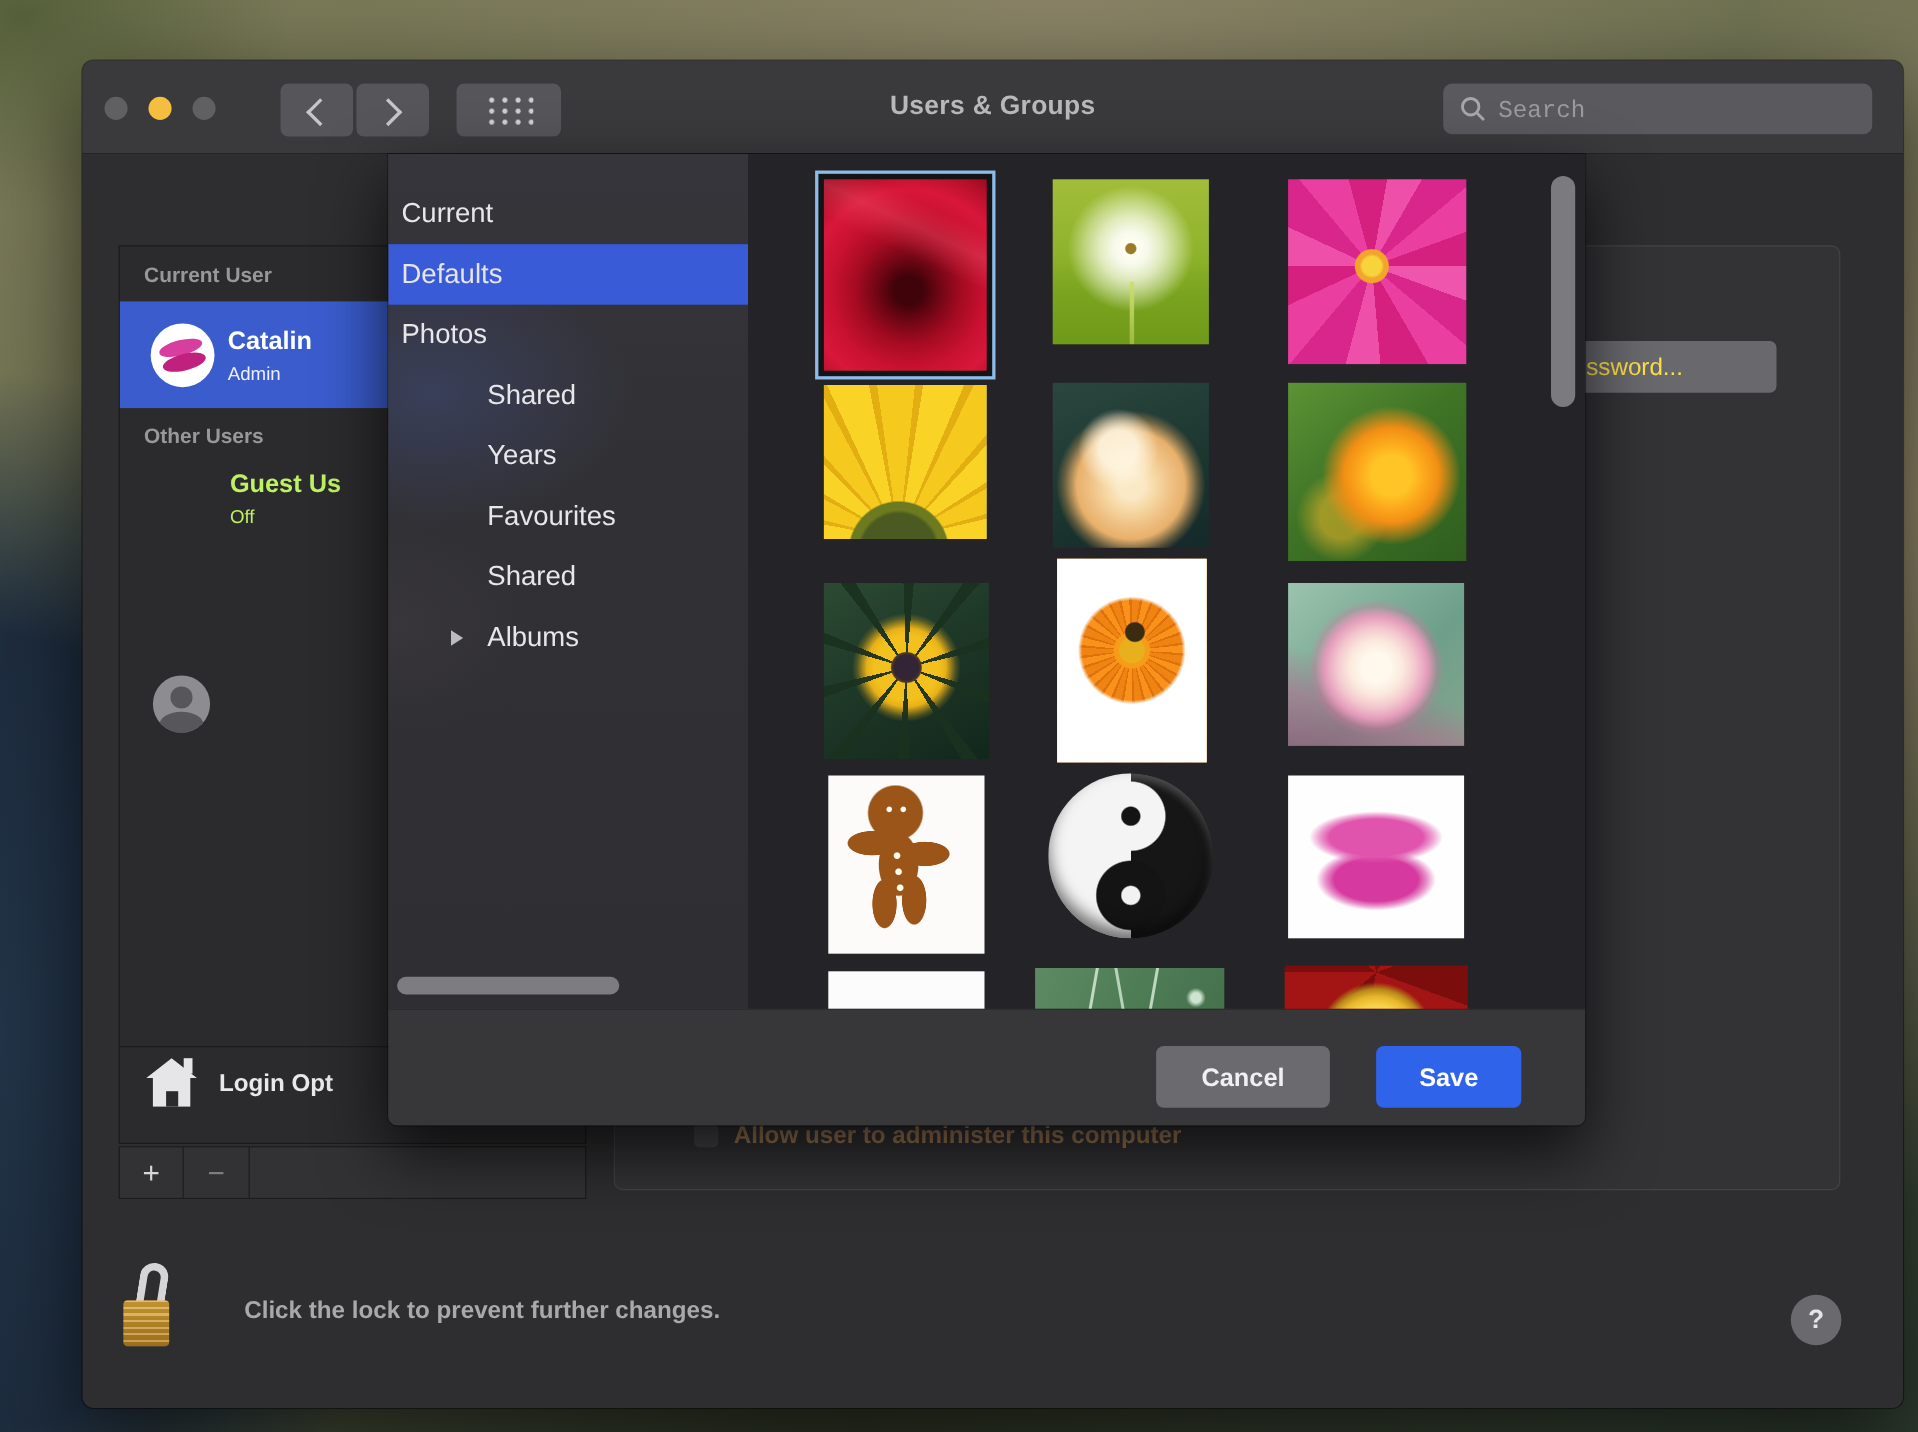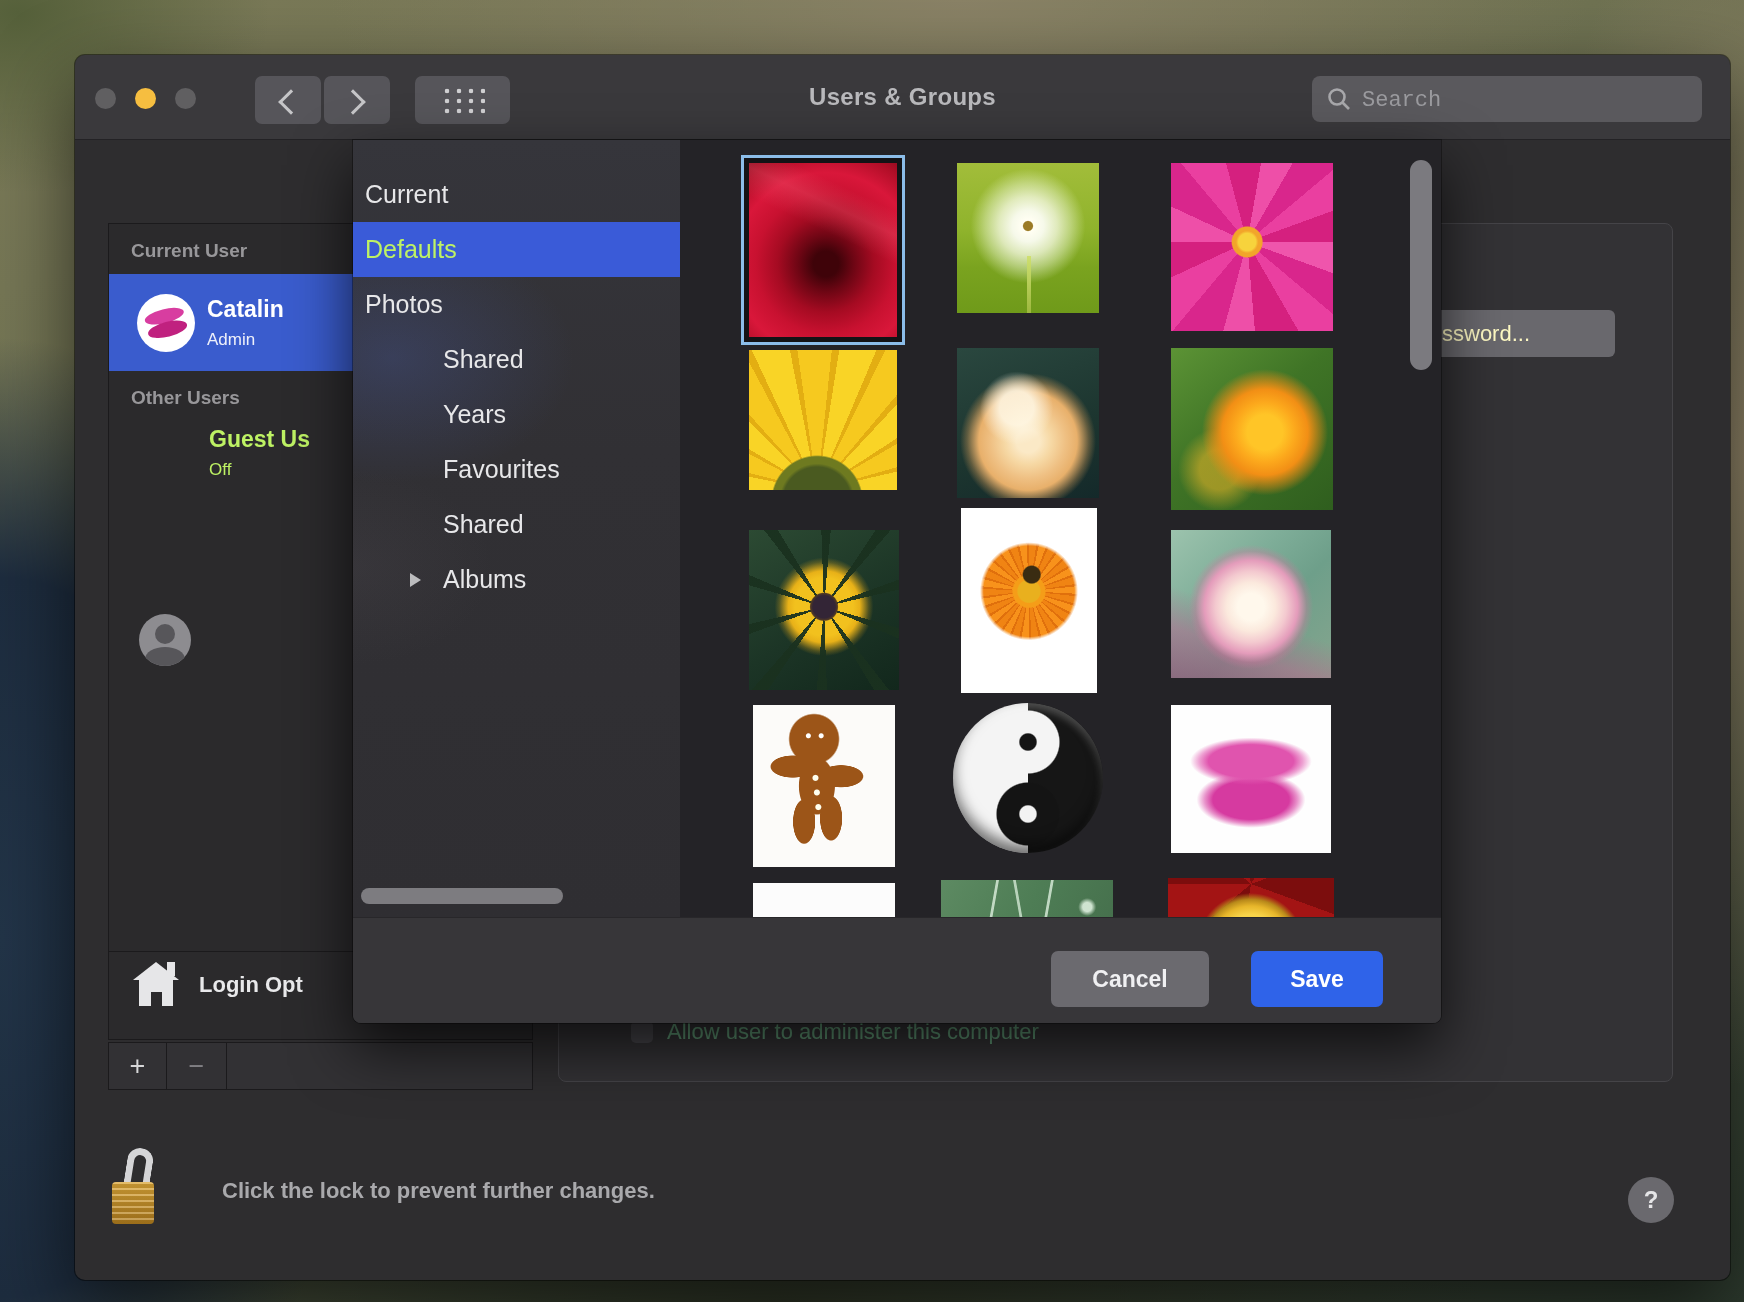--- a/index.html
+++ b/index.html
@@ -58,46 +58,46 @@
   .home .chimney{position:absolute;right:4px;top:2px;width:8px;height:14px;background:#e6e6e8}
   .home .body{position:absolute;left:6px;top:20px;width:34px;height:26px;background:#e6e6e8}
   .home .door{position:absolute;left:18px;top:32px;width:11px;height:14px;background:#2b2a2c}
   .login-label{left:90px;top:748px;font-size:22px;font-weight:700;color:#e9e9eb}
   .actionbar{left:33px;top:987px;width:425px;height:48px;background:#323134;border:1px solid #1b1a1c;box-sizing:border-box;display:flex}
   .acell{height:100%;display:flex;align-items:center;justify-content:center;font-size:27px;color:#d7d7d9;border-right:1px solid #1b1a1c;box-sizing:border-box}
   .acell.minus{color:#807f83}
   .acell.c1{width:58px}.acell.c2{width:60px}.acell.c3{flex:1;border-right:none}
   
   .groupbox{left:483px;top:168px;width:1115px;height:859px;border:1px solid #454448;border-radius:8px;background:#333235;box-sizing:border-box}
-  .pwbtn{left:1325px;top:255px;width:215px;height:47px;background:#69686d;border-radius:6px;color:#fef9c3;font-size:22px;
+  .pwbtn{left:1325px;top:255px;width:215px;height:47px;background:#69686d;border-radius:6px;color:#fde047;font-size:22px;
     display:flex;align-items:center;padding-left:42px;box-sizing:border-box}
   .dimrow{left:556px;top:962px;opacity:.55;filter:blur(.6px)}
   .dimcheck{position:absolute;left:0;top:4px;width:22px;height:22px;background:#59585d;border-radius:5px}
-  .dimlabel{position:absolute;left:36px;top:2px;width:600px;font-size:22px;font-weight:400;color:#86efac;white-space:nowrap}
+  .dimlabel{position:absolute;left:36px;top:2px;width:600px;font-size:22px;font-weight:700;color:#fdba74;white-space:nowrap}
   
   .lock{left:37px;top:1093px;width:48px;height:76px}
   .shackle{position:absolute;left:14px;top:0;width:26px;height:40px;border:7px solid #d5d5d7;border-bottom:none;
     border-radius:16px 16px 0 0;transform:rotate(9deg);box-sizing:border-box}
   .lockbody{position:absolute;left:0;bottom:0;width:42px;height:42px;border-radius:4px;
     background:repeating-linear-gradient(180deg, rgba(255,255,255,.25) 0 2px, rgba(0,0,0,.12) 2px 6px),linear-gradient(#dca738,#b07c1e)}
   .lock-text{left:147px;top:1123px;font-size:22px;font-weight:700;color:#a9a9ac}
   .helpbtn{left:1553px;top:1122px;width:46px;height:46px;border-radius:50%;background:#6a696e;color:#e5e5e7;
     font-size:24px;font-weight:700;display:flex;align-items:center;justify-content:center}
   
   .popover{left:353px;top:140px;width:1088px;height:883px;background:#343337;border-radius:0 0 8px 8px;
     box-shadow:0 25px 60px rgba(0,0,0,.7),0 0 0 1px rgba(0,0,0,.35);z-index:10}
   .pnav{left:0;top:0;width:327px;height:777px;overflow:hidden;
     background:
       radial-gradient(260px 180px at 12% 28%, rgba(82,110,215,.22), transparent 70%),
       radial-gradient(200px 140px at 0% 55%, rgba(120,110,120,.10), transparent 70%),
       linear-gradient(180deg, #35353b 0%, #313034 40%, #2f2e32 100%);}
   .pnav-list{position:absolute;left:0;top:27px;width:100%}
   .nav-item{position:relative;height:55px;line-height:55px;font-size:25px;font-weight:500;color:#e7e7e9;padding-left:12px;white-space:nowrap}
   .nav-item.ind{padding-left:90px}
-  .nav-item.nav-sel{background:#3a5bd8;color:#bef264}
+  .nav-item.nav-sel{background:#3a5bd8;color:#e5e5e5}
   .disc{position:absolute;left:57px;top:21px;width:0;height:0;border-left:11px solid #bcbcbe;border-top:7px solid transparent;border-bottom:7px solid transparent}
   .hscroll{left:8px;top:748px;width:202px;height:16px;border-radius:8px;background:#7d7c80}
   .pgrid{left:327px;top:0;width:761px;height:777px;background:#242327;overflow:hidden}
   .vscroll{left:1057px;top:20px;width:22px;height:210px;border-radius:11px;background:#7b7a7f}
   .pfooter{left:0;top:777px;width:1088px;height:106px;background:#373639;border-top:1px solid #28272a;border-radius:0 0 8px 8px;box-sizing:border-box}
   .btn{position:absolute;top:33px;height:56px;border-radius:7px;font-size:23px;font-weight:700;color:#f0f0f2;
     display:flex;align-items:center;justify-content:center}
   .btn-cancel{left:698px;width:158px;background:#6b6a6f}
   .btn-save{left:898px;width:132px;background:#2f63e9;color:#fff}
   

